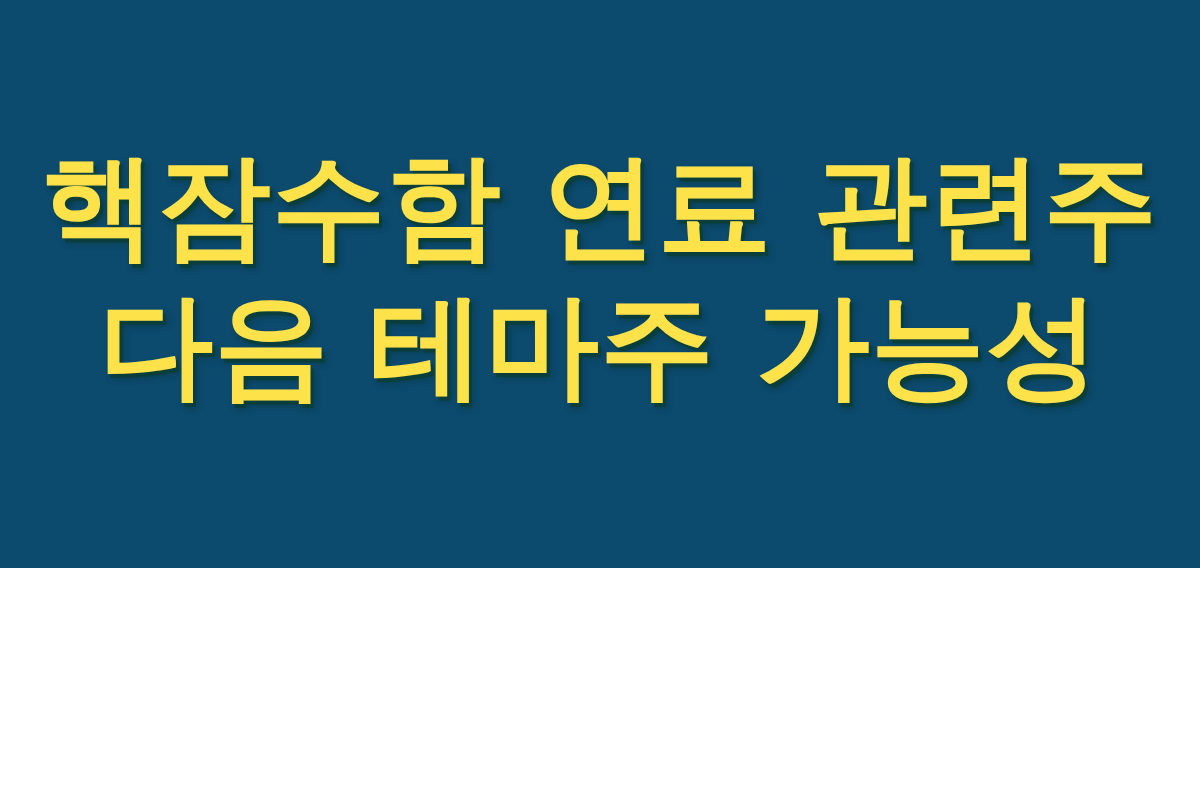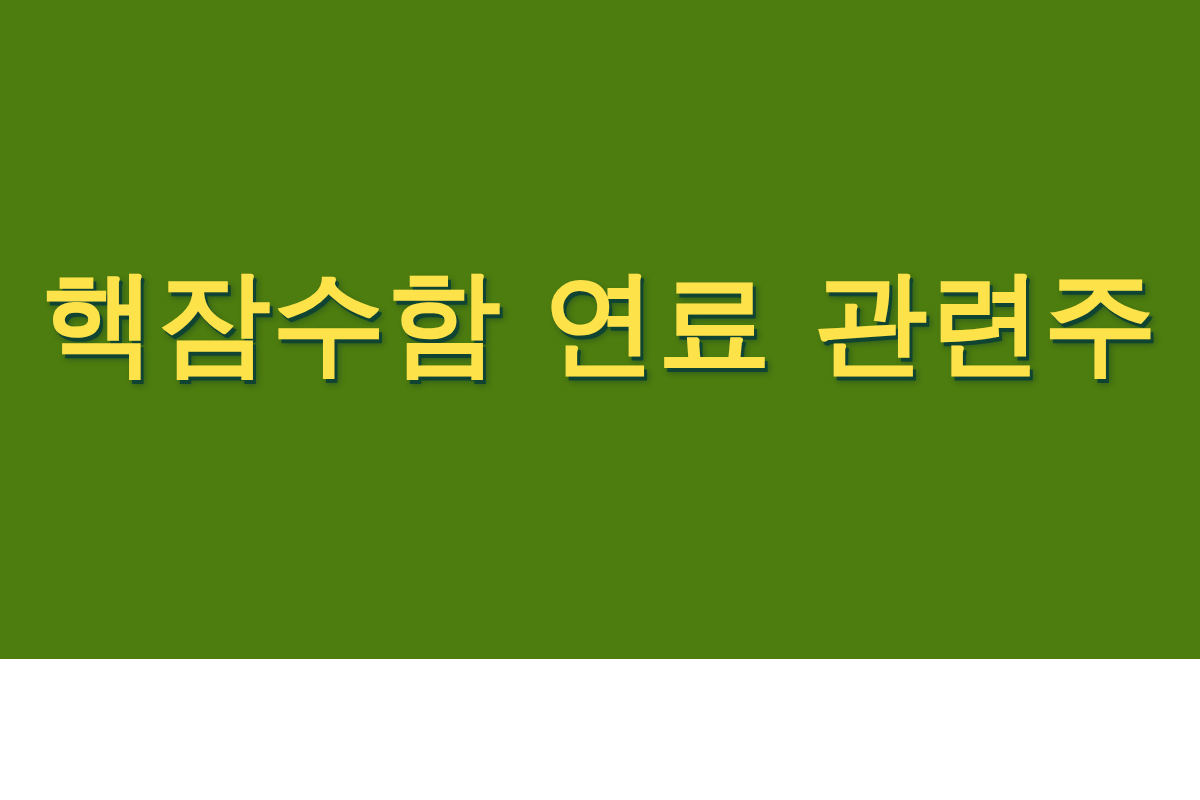--- a/index.html
+++ b/index.html
@@ -11,22 +11,22 @@
   body {
     width: 1200px;
     height: 800px;
     overflow: hidden;
     font-family: "DejaVu Sans", "Liberation Sans", sans-serif;
   }
 
   #banner {
     position: relative;
     width: 1200px;
-    height: 659px;
-    background: #4d7c0f;
+    height: 568px;
+    background: #0c4a6e;
     display: flex;
     flex-direction: column;
     align-items: center;
     justify-content: center;
     box-sizing: border-box;
   }
 
   #headline-block {
     display: flex;
     flex-direction: column;
@@ -63,16 +63,17 @@
 </style>
 </head>
 <body>
 
 <div id="banner">
 
   <div id="headline-block">
 
     <span class="headline-line line-1">핵잠수함 연료 관련주</span>
 
+    <span class="headline-line line-2">다음 테마주 가능성</span>
 
   </div>
 
 </div>
 
 </body></html>

